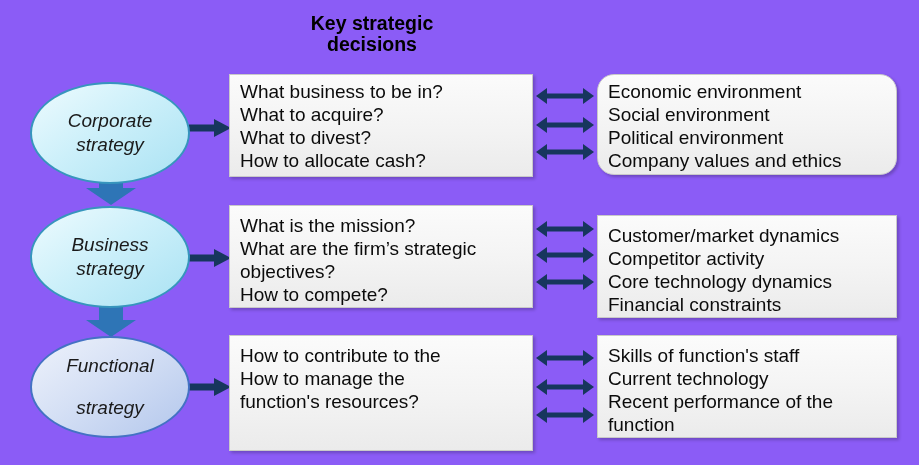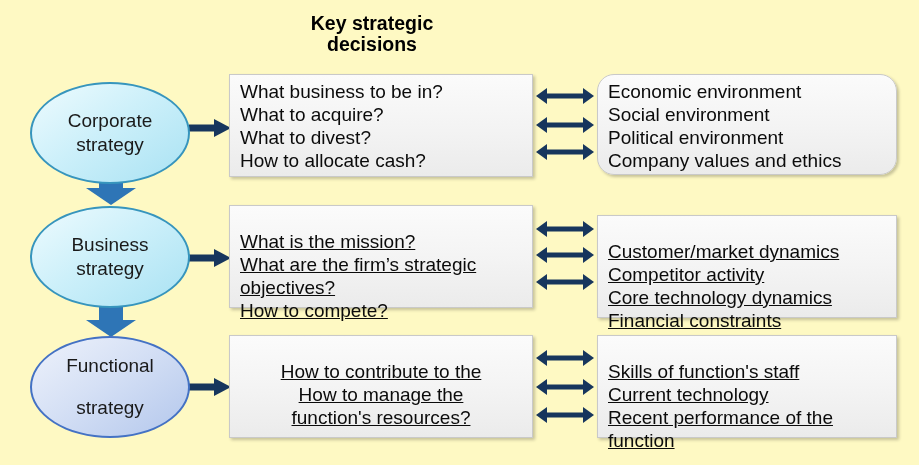--- a/index.html
+++ b/index.html
@@ -1,20 +1,20 @@
 <!DOCTYPE html>
 <html style="--navy-arrow: #17365d; --down-arrow: #2e75b6; --cyan-border: #3795bd; --periwinkle-border: #4472c4; --box-border: #c9c9c9;"><head>
 <meta charset="utf-8">
 <style>
   html, body { margin: 0; padding: 0; background: #ffffff; }
   .stage {
     position: relative;
     width: 919px;
     height: 465px;
-    background: #fef9c3;
+    background: #8b5cf6;
     font-family: "Liberation Sans", sans-serif;
     color: #111111;
     overflow: hidden;
   }
   .abs { position: absolute; }
 
   .col-header {
     font-weight: bold;
     font-size: 19.5px;
     line-height: 21px;
@@ -29,20 +29,21 @@
     display: flex;
     flex-direction: column;
     align-items: center;
     justify-content: center;
     font-size: 19px;
     line-height: 24px;
     text-align: center;
     color: #1a1a1a;
     box-sizing: border-box;
     z-index: 3;
+    font-style: italic;
   }
   .ellipse.cyan {
     background: linear-gradient(145deg, #eefbfe 0%, #cdf0fa 45%, #a9e2f3 100%);
     border: 2px solid var(--cyan-border);
   }
   .ellipse.periwinkle {
     background: linear-gradient(145deg, #eef2fb 0%, #d5e0f5 45%, #b3c7ec 100%);
     border: 2px solid var(--periwinkle-border);
     gap: 18px;
   }
@@ -51,21 +52,21 @@
     background: linear-gradient(180deg, #fbfbfb 0%, #f3f3f3 55%, #ebebeb 100%);
     border: 1px solid var(--box-border);
     box-shadow: 2px 2px 3px rgba(0,0,0,0.22);
     box-sizing: border-box;
     padding: 5px 10px;
     font-size: 19px;
     line-height: 23px;
     color: #0b0b0b;
     z-index: 2;
   }
-  .textbox.tall { padding-top: 24px; text-decoration: underline; }
+  .textbox.tall { padding-top: 8px; }
 
   .arrow-svg { display: block; z-index: 1; }
   .navy { fill: var(--navy-arrow); }
   .blue { fill: var(--down-arrow); }
 </style>
 </head>
 <body>
 
 <div class="stage">
 
@@ -114,21 +115,21 @@
     <div>What to acquire?</div>
     <div>What to divest?</div>
     <div>How to allocate cash?</div>
   </div>
   <div class="abs textbox tall" style="left:229px; top:205px; width:304px; height:103px;">
     <div>What is the mission?</div>
     <div>What are the firm’s strategic</div>
     <div>objectives?</div>
     <div>How to compete?</div>
   </div>
-  <div class="abs textbox tall" style="left:229px; top:335px; width:304px; height:103px;text-align:center;">
+  <div class="abs textbox tall" style="left:229px; top:335px; width:304px; height:116px;">
     <div>How to contribute to the</div>
     <div>How to manage the</div>
     <div>function's resources?</div>
   </div>
 
   <svg class="abs arrow-svg" style="left:536px; top:88px;" width="58" height="16" viewBox="0 0 58 16">
     <rect class="navy" x="8" y="5.5" width="42" height="5"></rect>
     <polygon class="navy" points="11,0 0,8 11,16"></polygon>
     <polygon class="navy" points="47,0 58,8 47,16"></polygon>
   </svg>

